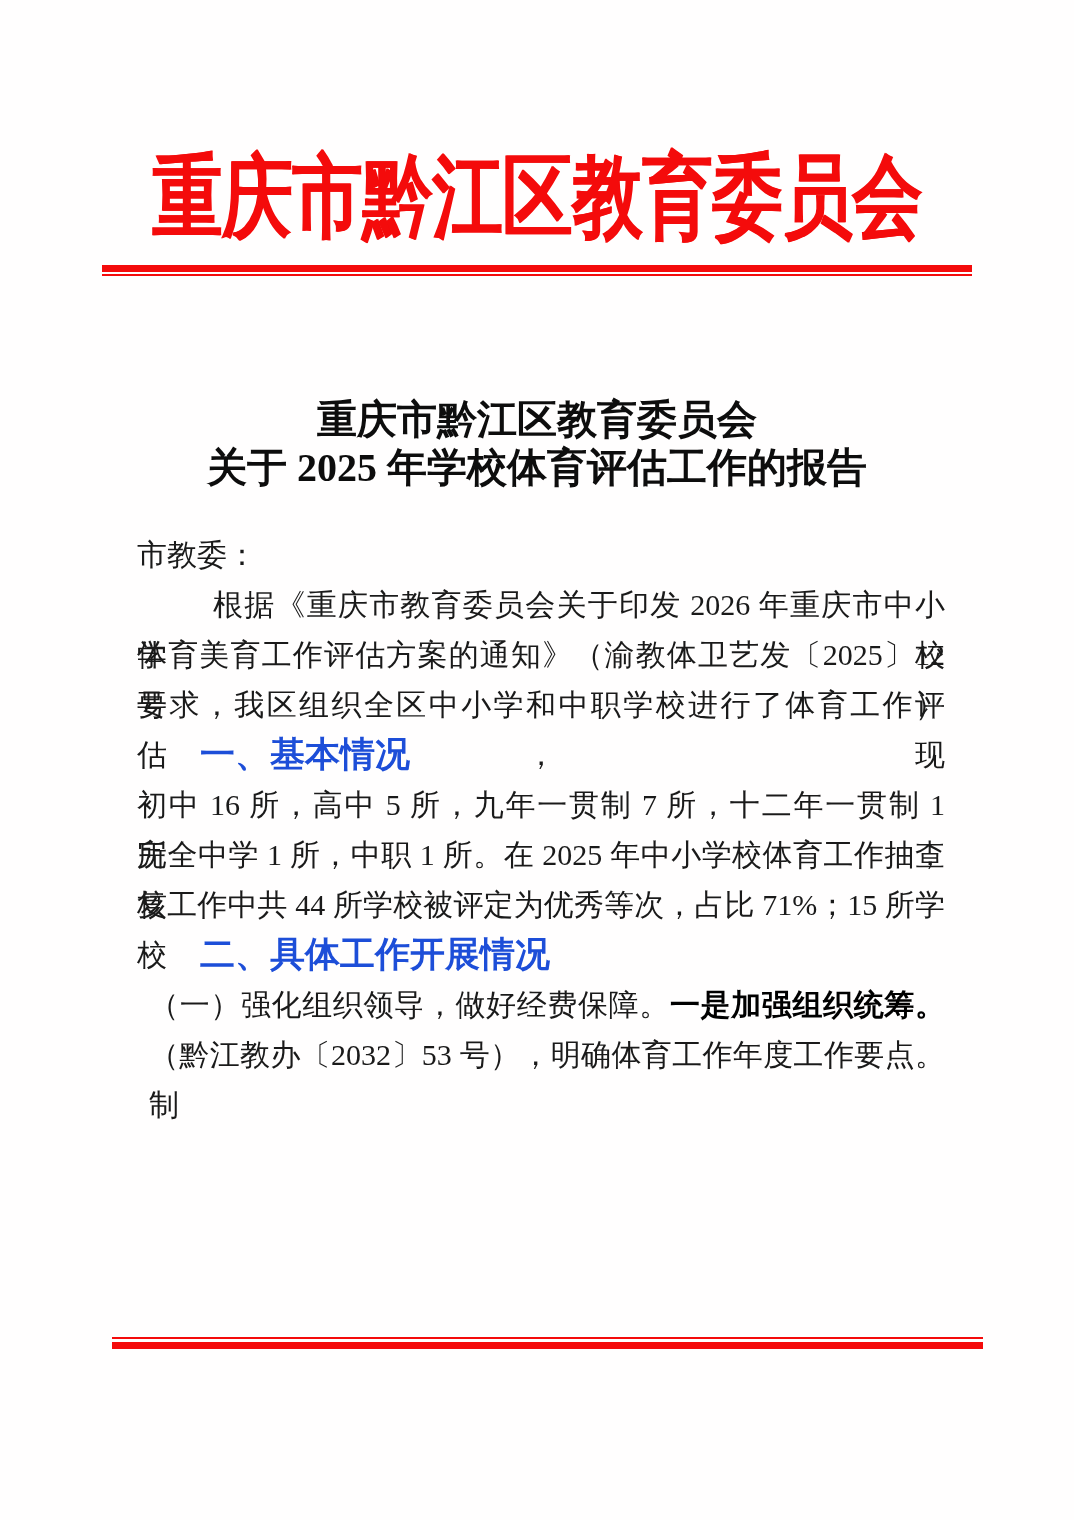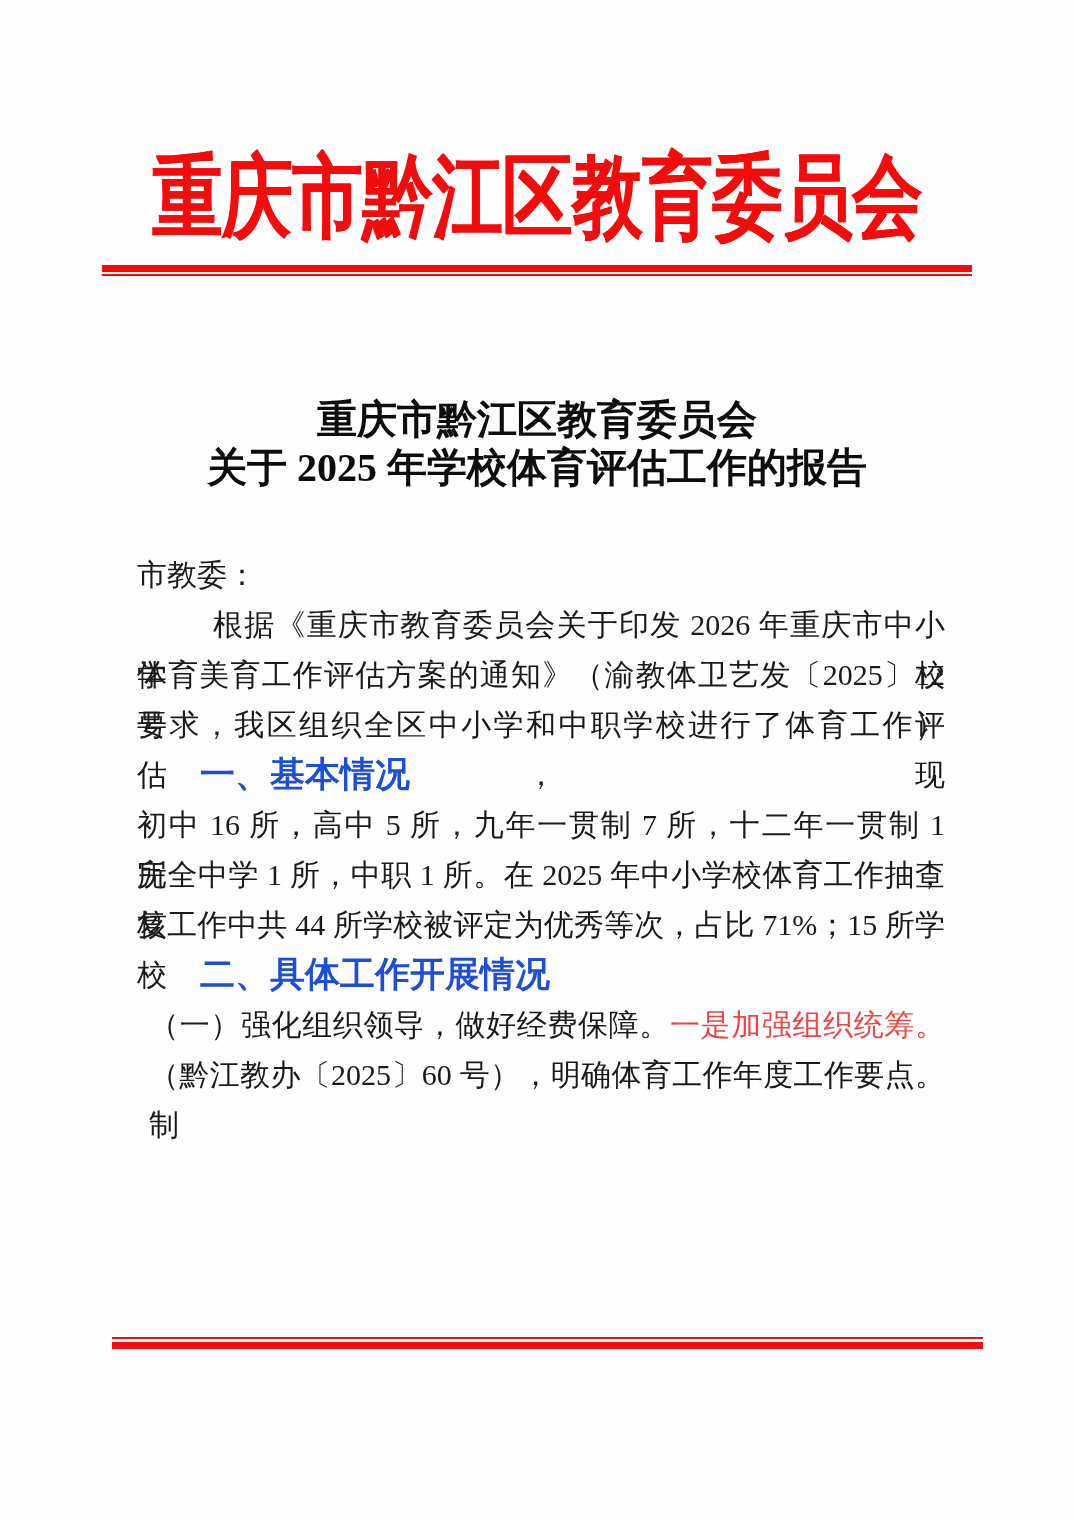--- a/index.html
+++ b/index.html
@@ -64,42 +64,42 @@
       font-weight: 700;
       font-size: 40px;
       line-height: 48px;
       color: #0d0d0d;
       white-space: nowrap;
     }
 
     
     .body-col {
       position: absolute;
-      top: 550px;
+      top: 530px;
       left: 137px;
       width: 808px;
       font-size: 30px;
       line-height: 50px;
       color: #1a1a1a;
     }
     .ln { height: 50px; }
     .fill {
       text-align: justify;
       text-align-last: justify;
     }
     .indent { text-indent: 76px; }
     .inset  { padding-left: 12px; box-sizing: border-box; }
     .heading {
       font-family: Liberation Serif, serif;
       font-weight: 700;
       font-size: 35px;
       text-indent: 63px;
       color: #1d4ed8;
     }
-    .seg-bold { font-weight: 400; color: #ef4444; }
+    .seg-bold { font-weight: 700; color: #000000; }
   </style>
 </head>
 <body>
 
 <div class="page">
 
   <div class="letterhead">重庆市黔江区教育委员会</div>
 
   <div class="rule-top">
     <div class="thick"></div>
@@ -115,21 +115,21 @@
     <div class="ln">市教委：</div>
     <div class="ln indent fill">根据《重庆市教育委员会关于印发 2026 年重庆市中小学校</div>
     <div class="ln fill">体育美育工作评估方案的通知》（渝教体卫艺发〔2025〕12 号）</div>
     <div class="ln fill">要求，我区组织全区中小学和中职学校进行了体育工作评估，现</div>
     <div class="ln heading">一、基本情况</div>
     <div class="ln fill">初中 16 所，高中 5 所，九年一贯制 7 所，十二年一贯制 1 所，</div>
     <div class="ln fill">完全中学 1 所，中职 1 所。在 2025 年中小学校体育工作抽查复</div>
     <div class="ln fill">核工作中共 44 所学校被评定为优秀等次，占比 71%；15 所学校</div>
     <div class="ln heading">二、具体工作开展情况</div>
     <div class="ln inset fill"><span>（一）强化组织领导，做好经费保障。</span><span class="seg-bold">一是加强组织统筹。</span></div>
-    <div class="ln inset fill">（黔江教办〔2025〕60 号），明确体育工作年度工作要点。制</div>
+    <div class="ln inset fill">（黔江教办〔2032〕53 号），明确体育工作年度工作要点。制</div>
   </div>
 
   <div class="rule-bottom">
     <div class="thin"></div>
     <div class="thick"></div>
   </div>
 
 </div>
 
 </body></html>

